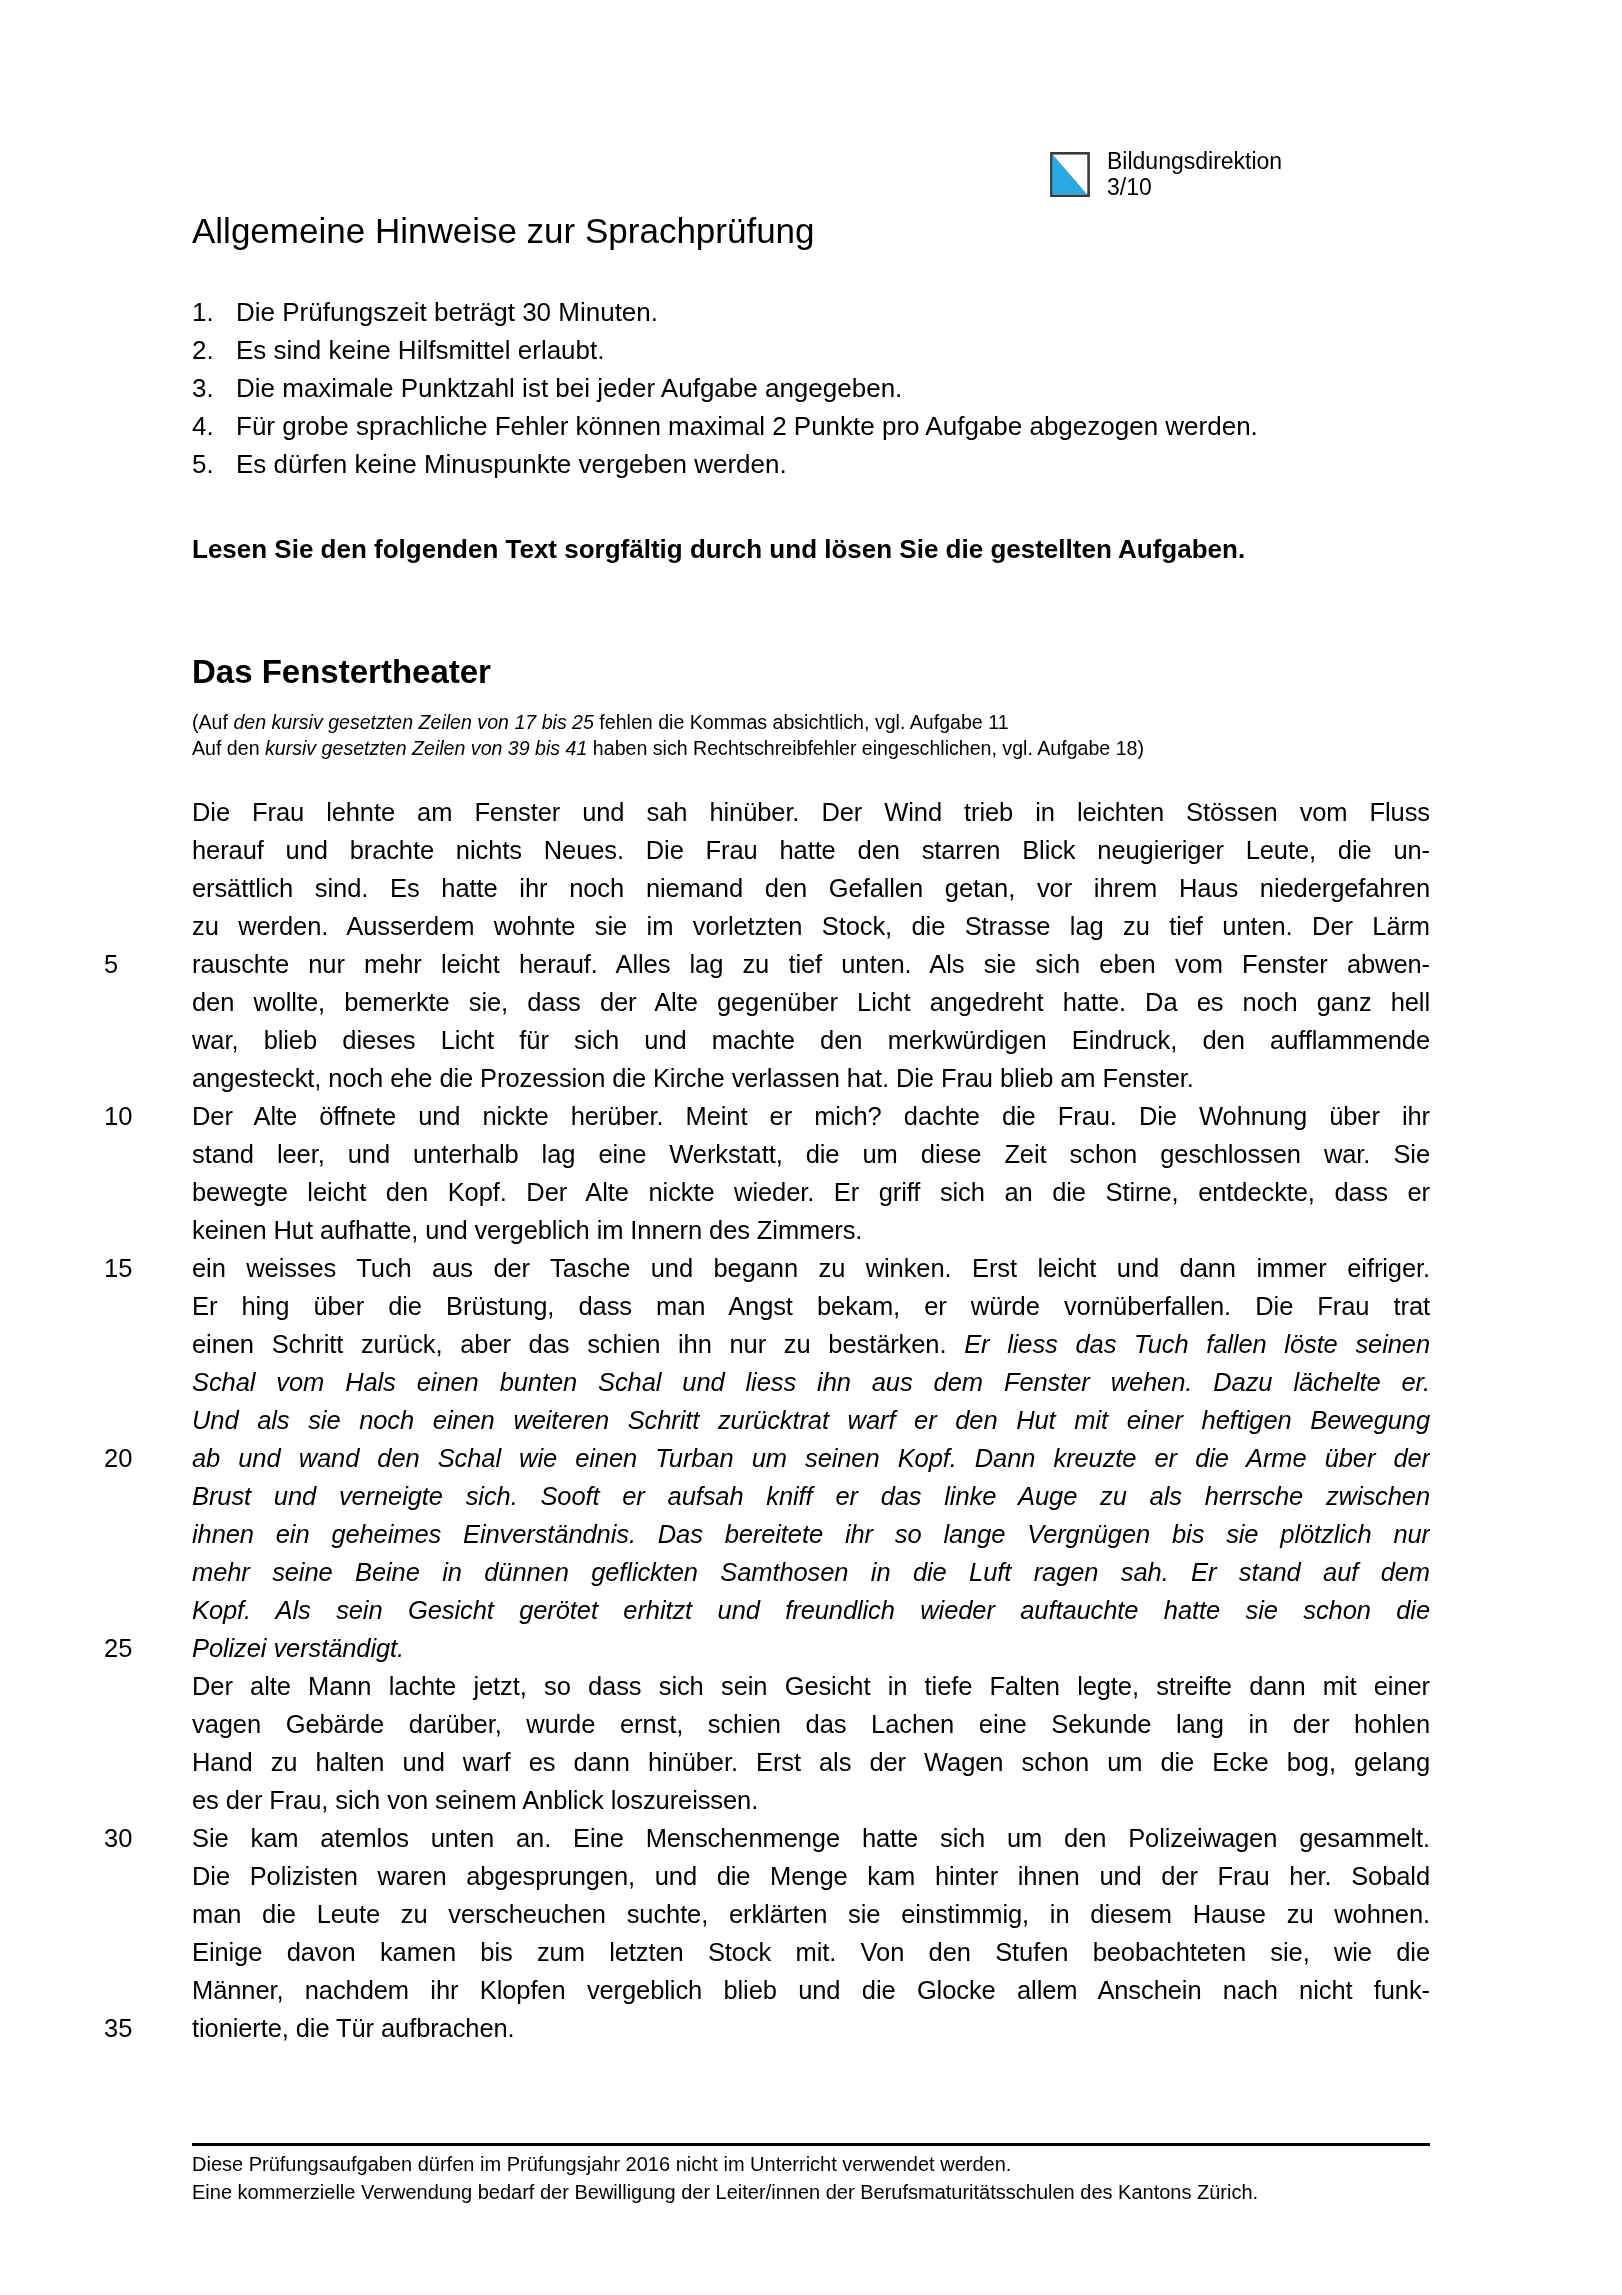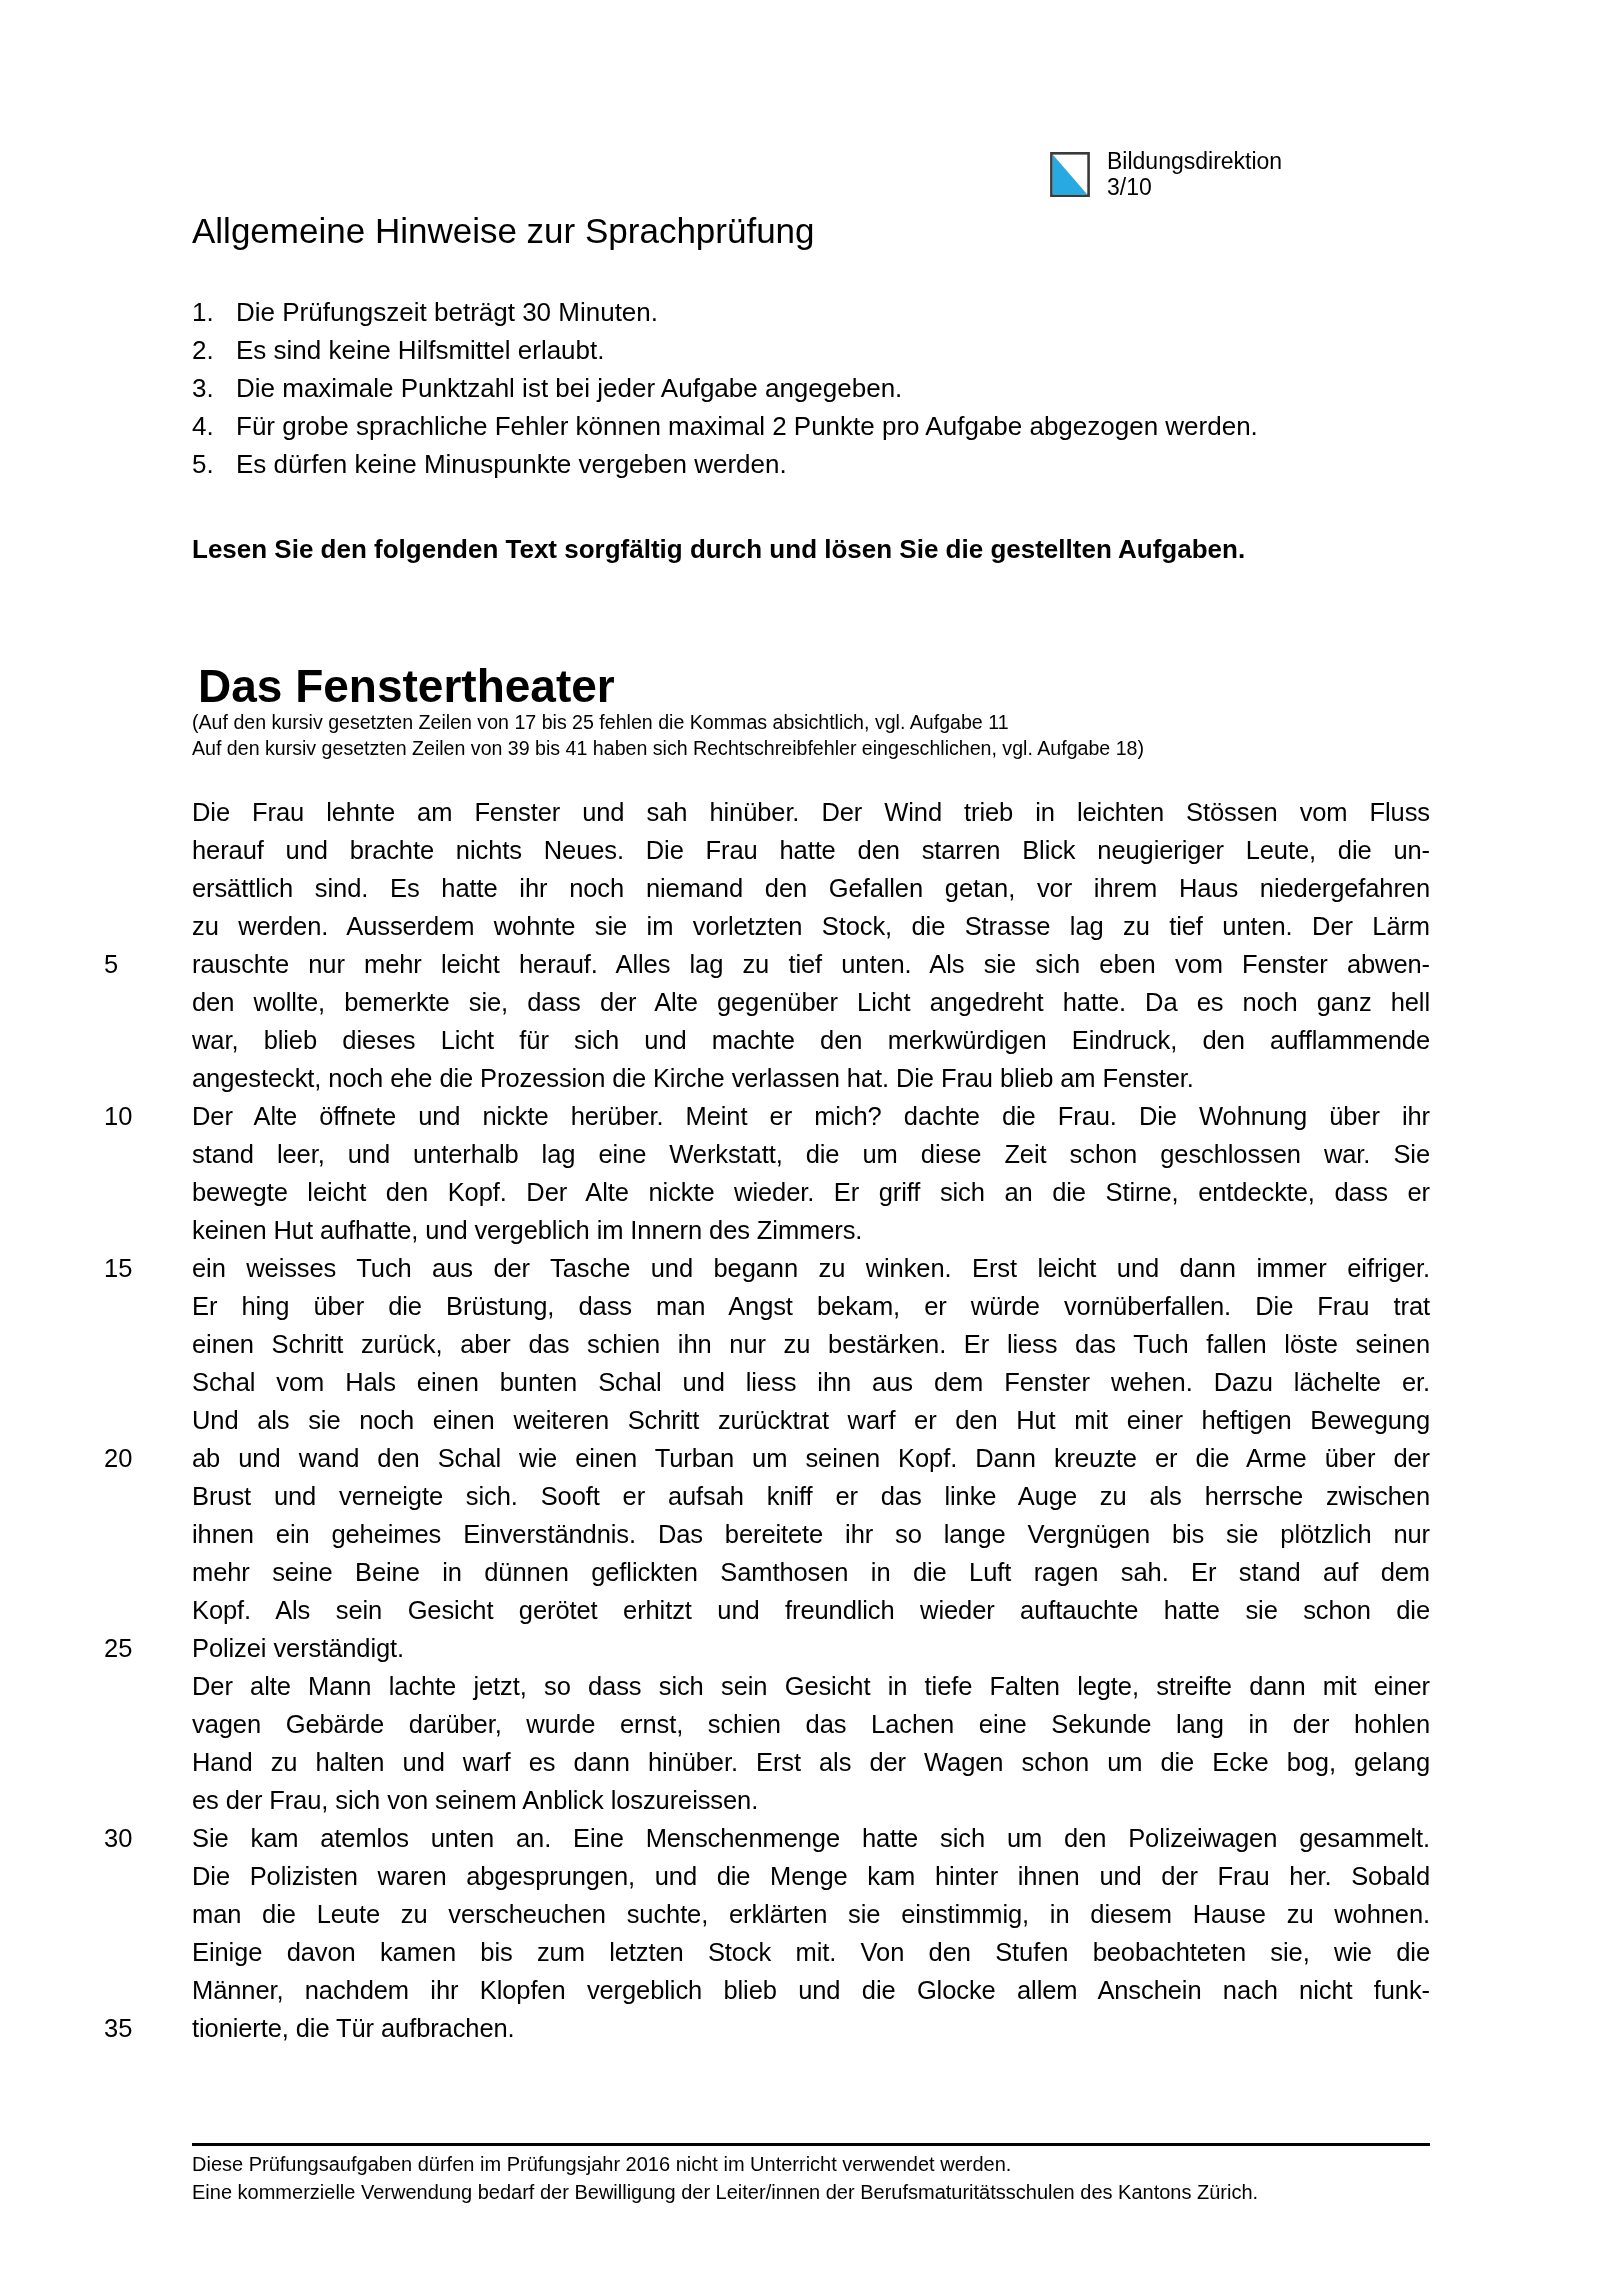--- a/index.html
+++ b/index.html
@@ -10,39 +10,39 @@
     font-family:"Liberation Sans", sans-serif;
     color:#000;
     overflow:hidden;
   }
   
   .brand{position:absolute;left:1050px;top:148px;display:flex;gap:17px;}
   .flag{width:40px;height:45px;margin-top:3.9px;flex:0 0 auto;}
   .brandtext{font-size:23px;line-height:26px;}
   
   .h1{position:absolute;left:192px;top:211px;font-size:35px;font-weight:normal;margin:0;letter-spacing:0;}
-  .h2{position:absolute;left:192px;top:653px;font-size:46px;font-weight:bold;margin:6px;}
+  .h2{position:absolute;left:192px;top:653px;font-size:33px;font-weight:bold;margin:0;}
   
   .instr{position:absolute;left:192px;top:293px;margin:0;padding:0;font-size:26px;line-height:38px;}
   .instr .li{display:flex;}
   .instr .num{width:44px;flex:0 0 auto;}
   .readline{position:absolute;left:192px;top:534px;font-size:26px;font-weight:bold;margin:0;line-height:31px;}
   
   .notes{position:absolute;left:192px;top:710px;font-size:19.6px;line-height:25.5px;}
   
   .story{position:absolute;left:192px;top:793px;width:1238px;font-size:25.5px;}
   .row{position:relative;height:38px;}
   .lineno{position:absolute;left:-88px;top:0;width:65px;line-height:38px;}
   .ltext{
     height:38px;line-height:38px;overflow:hidden;
     text-align:justify;text-align-last:justify;text-justify:inter-word;
     letter-spacing:-0.1px;white-space:nowrap;
   }
   .ltext.paraend{text-align-last:left;}
-  .it{}
+  .it{font-style:italic;}
   
   .footrule{position:absolute;left:192px;top:2143px;width:1238px;height:2.6px;background:#000;}
   .footer{position:absolute;left:192px;top:2150px;font-size:20px;line-height:28px;}
 </style>
 </head>
 <body>
 
 <div class="page">
 
   <div class="brand">

